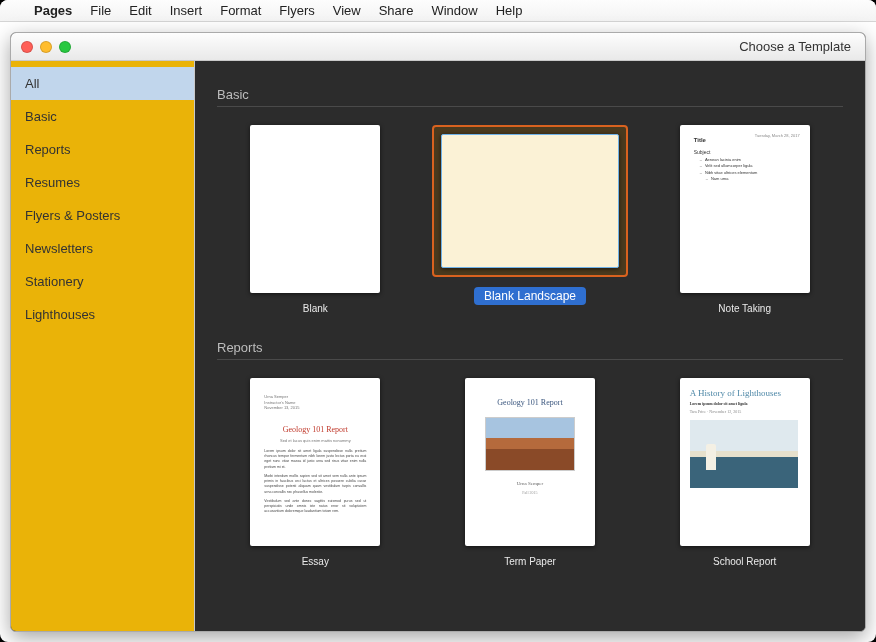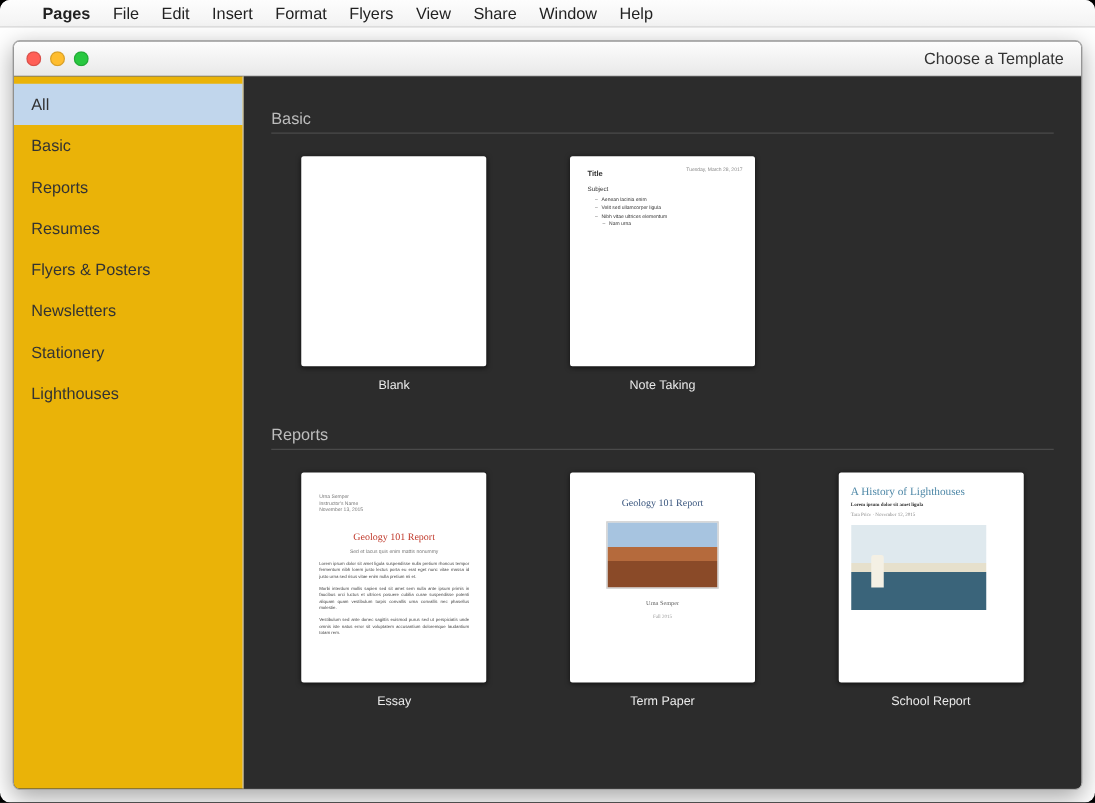--- a/index.html
+++ b/index.html
@@ -61,21 +61,21 @@
 .section-header {
   font-size: 13px; color: #bdbdbd; margin: 8px 0 4px 0;
 }
 .rule { height:1px; background:#4a4a4a; margin-bottom: 18px; }
 .grid {
   display: grid; grid-template-columns: repeat(3, 1fr);
   gap: 24px 18px; margin-bottom: 26px;
 }
 .tile { display:flex; flex-direction:column; align-items:center; gap:10px; }
 .thumb {
-  width: 148px; height: 168px; background:#fff; border-radius: 2px;
+  width: 130px; height: 168px; background:#fff; border-radius: 2px;
   box-shadow: 0 1px 4px rgba(0,0,0,0.6);
   position: relative; overflow:hidden; font-size:4px; color:#333;
 }
 .tile.selected .frame {
   border: 2px solid #d9621f; padding: 7px; border-radius:4px;
   background:#4a3a1e;
 }
 .frame { display:inline-block; }
 .caption { font-size:10px; color:#eaeaea; text-align:center; }
 .caption.pill {
@@ -170,20 +170,26 @@
         <div class="rule"></div>
         <div class="grid">
 
           <div class="tile">
             <span class="frame">
                 <div class="thumb"></div>
               </span>
             <div class="caption">Blank</div>
           </div>
 
+          <div class="tile selected">
+            <span class="frame">
+                <div class="thumb landscape"></div>
+              </span>
+            <div class="caption pill">Blank Landscape</div>
+          </div>
 
           <div class="tile">
             <span class="frame">
               <div class="thumb nt">
                 <div class="d">Tuesday, March 28, 2017</div>
                 <div class="t">Title</div>
                 <div class="s">Subject</div>
                 <ul>
                   <li>Aenean lacinia enim</li>
                   <li>Velit sed ullamcorper ligula</li>

